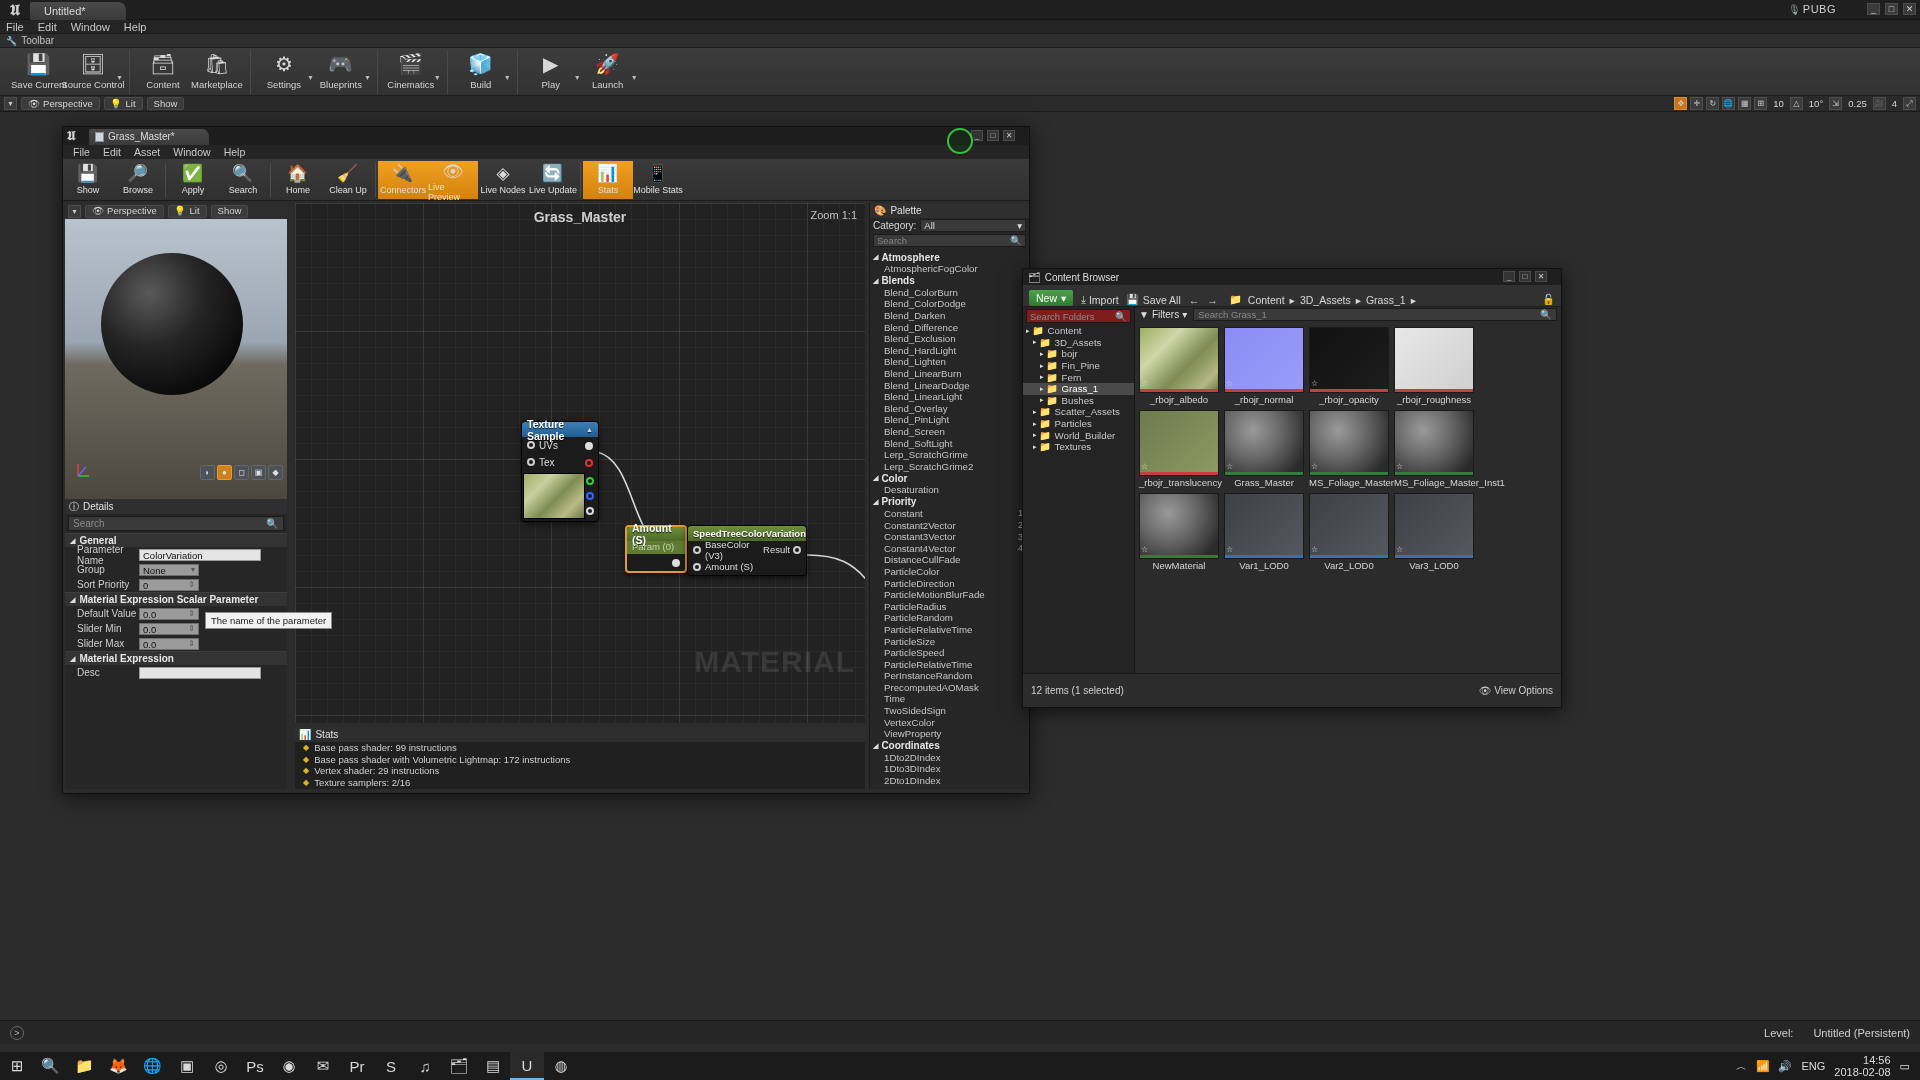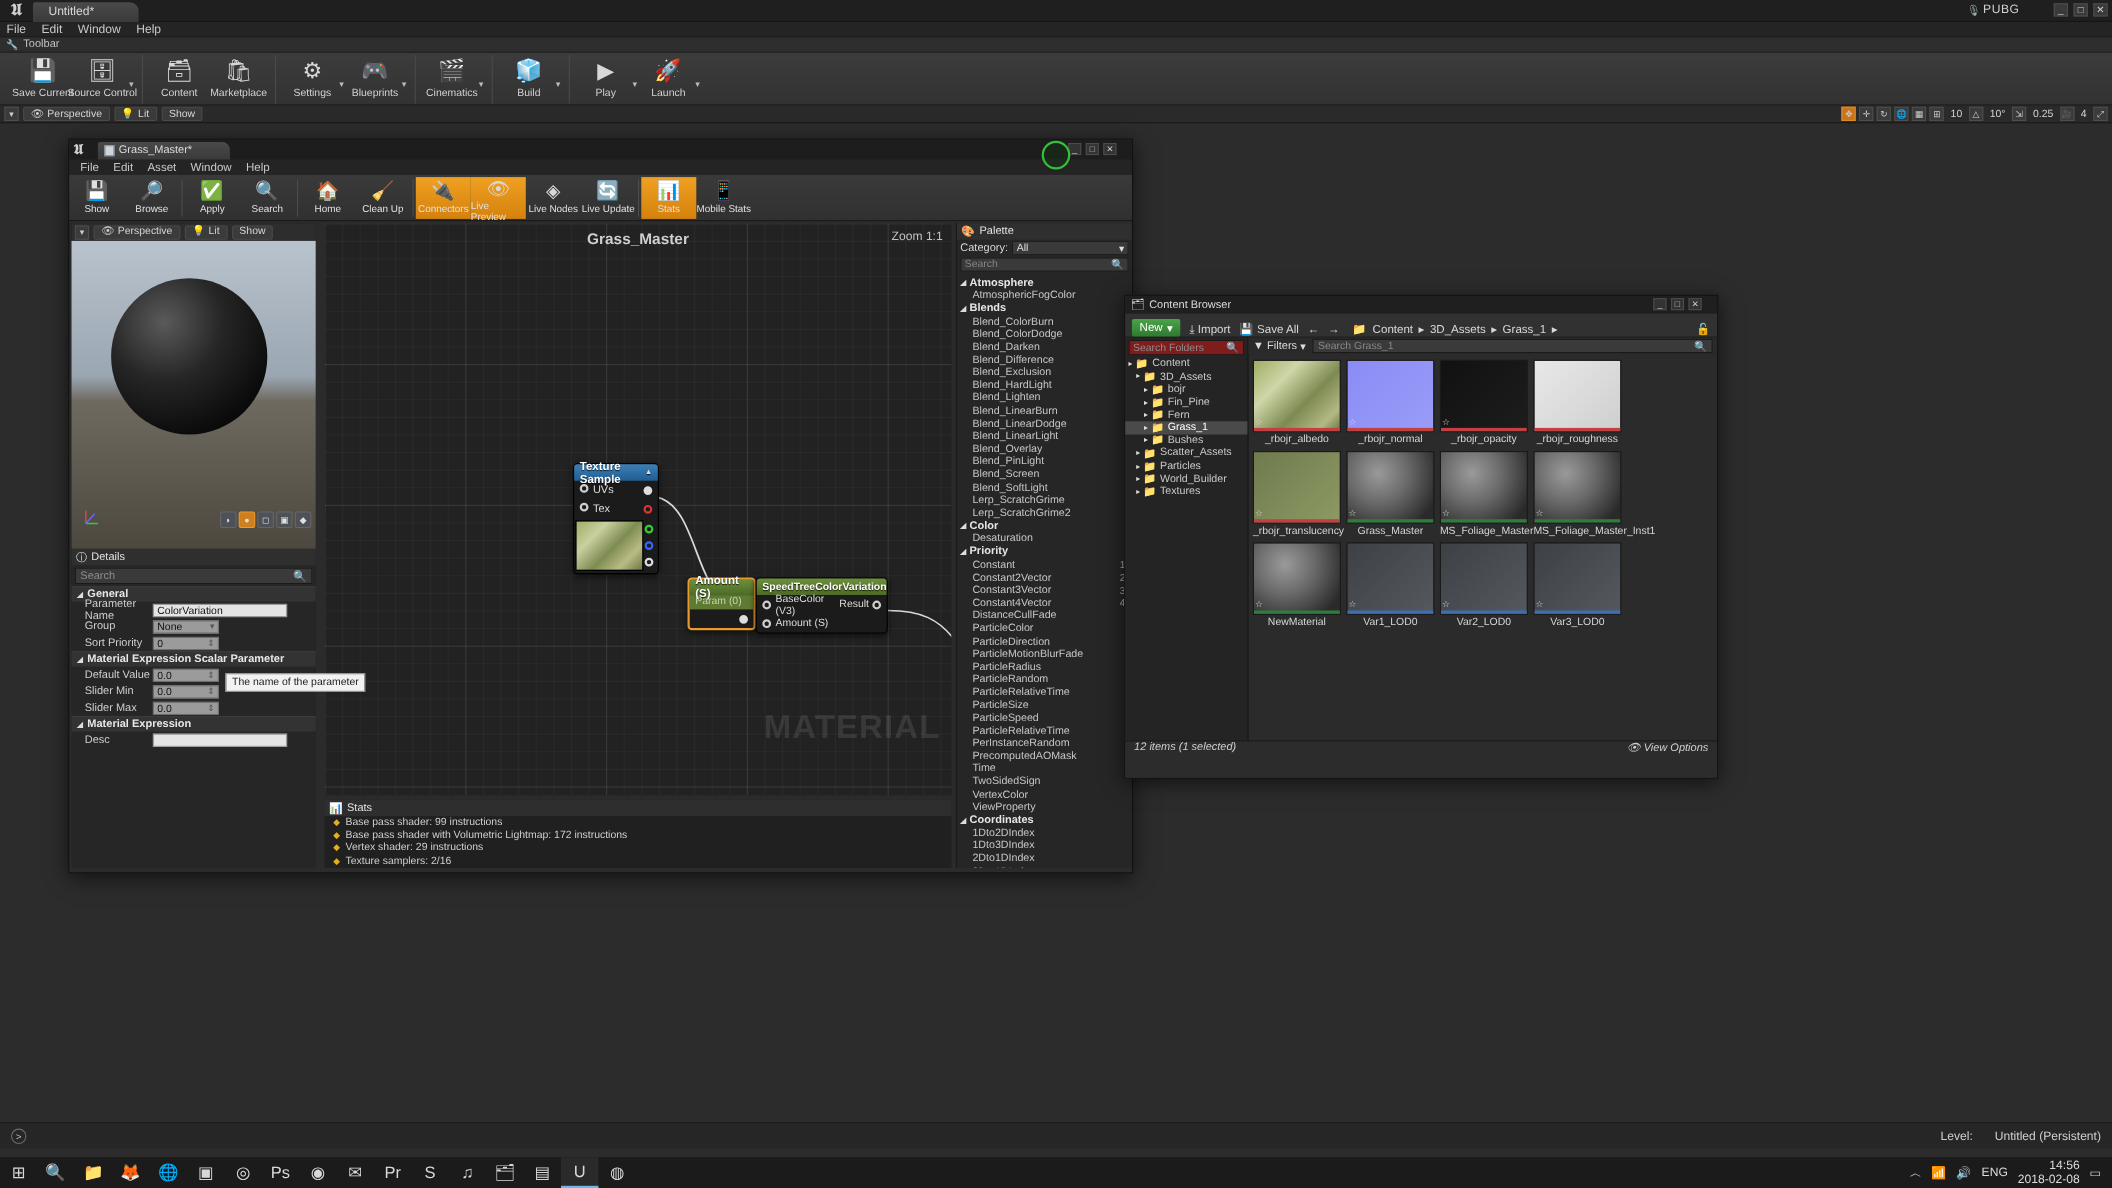--- a/index.html
+++ b/index.html
@@ -199,22 +199,22 @@
   .filt-btn{display:flex;align-items:center;gap:3px;font-size:10px;color:#dcdcdc;}
   .cb-srch{flex:1;height:13px;background:#3a3a3a;border:1px solid #1a1a1a;font-size:9.5px;
     color:#888;display:flex;align-items:center;justify-content:space-between;padding:0 4px;}
   .grid{flex:1;padding:5px 4px;display:flex;flex-wrap:wrap;gap:5px;align-content:flex-start;}
   .tile{width:80px;}
   .thumb{width:80px;height:66px;border:1px solid #1a1a1a;position:relative;}
   .thumb .bar{position:absolute;left:0;bottom:0;width:100%;height:3px;}
   .thumb .star{position:absolute;left:1px;bottom:4px;font-size:8px;color:#d9d9d9;}
   .tname{font-size:9.5px;color:#d6d6d6;text-align:center;margin-top:2px;line-height:10px;}
   .cb-foot{position:absolute;bottom:0;left:0;right:0;height:34px;background:#2c2c2c;
-    display:flex;align-items:flex-start;justify-content:space-between;padding:0 8px;
-    font-size:10px;color:#cfcfcf;border-top:1px solid #1a1a1a;font-style:italic;}
+    display:flex;align-items:center;justify-content:space-between;padding:0 8px;
+    font-size:10px;color:#cfcfcf;border-top:1px solid #1a1a1a;}
 
   
   #statusbar{position:absolute;left:0;bottom:28px;width:1920px;height:24px;background:#262626;
     display:flex;align-items:center;padding:0 10px;border-top:1px solid #1a1a1a;}
   .sb-left{width:14px;height:14px;border-radius:50%;border:1px solid #6a6a6a;font-size:9px;
     display:flex;align-items:center;justify-content:center;color:#bbb;}
   .sb-right{margin-left:auto;font-size:11px;color:#cfcfcf;display:flex;gap:20px;}
 
   
   #taskbar{position:absolute;left:0;bottom:0;width:1920px;height:28px;background:#1b1b1b;

